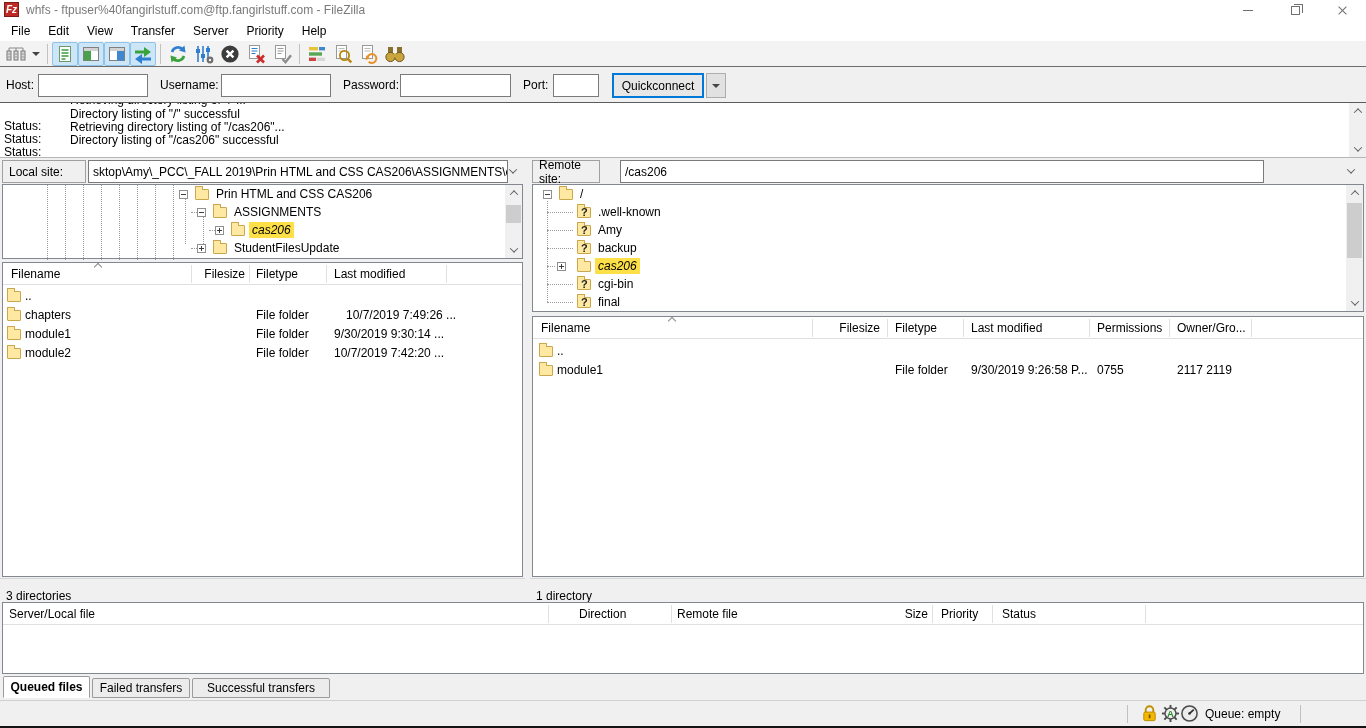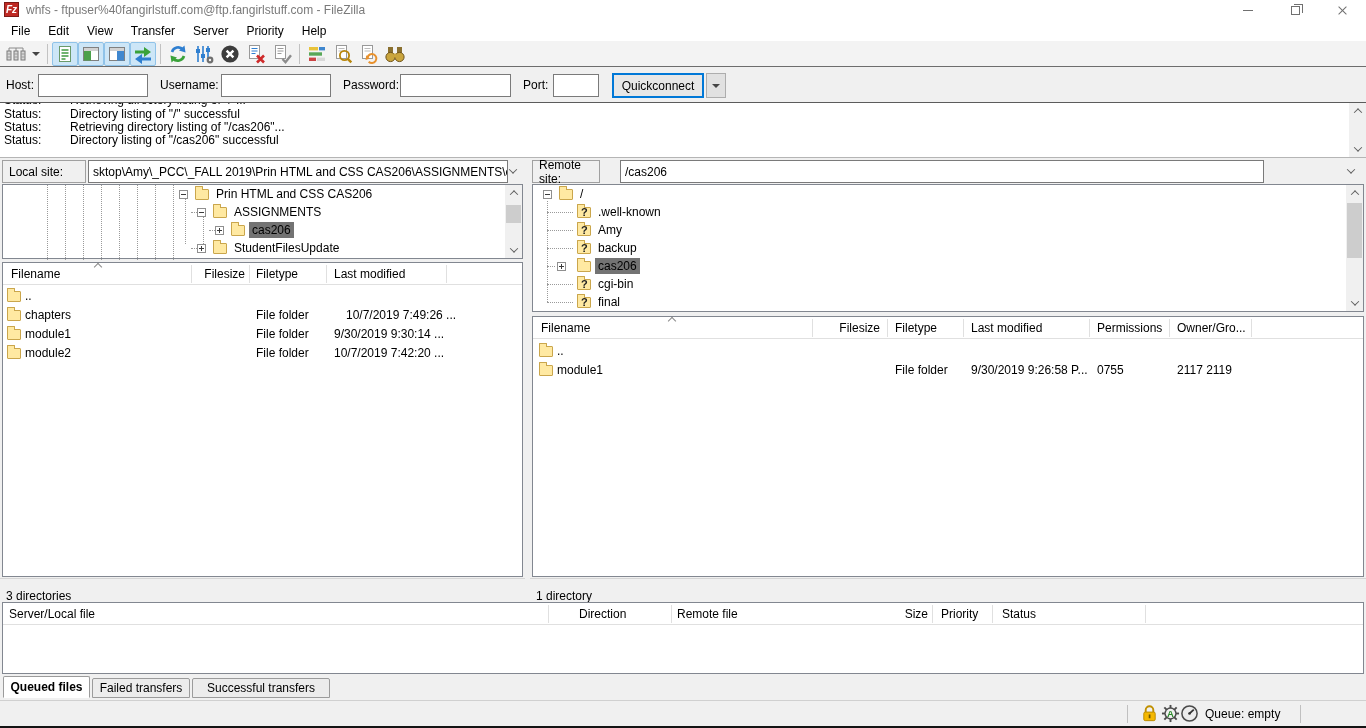--- a/index.html
+++ b/index.html
@@ -35,21 +35,21 @@
   
   .quickbar { left:0; top:68px; width:1366px; height:35px; background:#f0f0f0; border-bottom:1px solid #5c5c5c; }
   .qlabel { top:10px; }
   .qinput { position:absolute; top:6px; height:23px; border:1px solid #7a7a7a; background:#fff; font-family:"Liberation Sans",sans-serif; font-size:12px; padding:0 4px; }
   .qc-btn { position:absolute; left:612px; top:5px; width:92px; height:25px; background:#e7e7e7; border:2px solid #0078d7; font-family:"Liberation Sans",sans-serif; font-size:12px; }
   .qc-drop { position:absolute; left:706px; top:5px; width:20px; height:25px; background:#e1e1e1; border:1px solid #adadad; display:flex; align-items:center; justify-content:center; }
 
   
   .log { left:0; top:103px; width:1366px; height:55px; background:#fff; border-bottom:1px solid #b5b5b5; overflow:hidden; }
   .log-line { position:absolute; left:0; width:1300px; height:13px; line-height:13px; white-space:nowrap; }
-  .log-type { position:absolute; left:4px; }
+  .log-type { position:absolute; left:4px;margin-top:12px; }
   .log-msg { position:absolute; left:70px; }
   .log-clip { position:absolute; left:0; top:0; width:1300px; height:4px; overflow:hidden; }
   .log-clip .inner { position:relative; top:-10px; }
 
   
   .sb { position:absolute; background:#f0f0f0; }
   .sb-btn { position:absolute; left:0; width:17px; height:16px; display:flex; align-items:center; justify-content:center; }
   .chev { width:6px; height:6px; border-right:1.4px solid #5f5f5f; border-bottom:1.4px solid #5f5f5f; }
   .chev.up { transform:rotate(-135deg) translate(-1px,-1px); }
   .chev.down { transform:rotate(45deg) translate(-1px,-1px); }
@@ -66,21 +66,21 @@
   
   .guide-v { position:absolute; width:1px; border-left:1px dotted #9a9a9a; }
   .guide-h { position:absolute; height:1px; border-top:1px dotted #9a9a9a; }
   .exp { position:absolute; width:9px; height:9px; background:#fff; border:1px solid #8f8f8f; }
   .exp::before { content:""; position:absolute; left:1px; right:1px; top:3px; height:1px; background:#3c3c3c; }
   .exp.plus::after { content:""; position:absolute; top:1px; bottom:1px; left:3px; width:1px; background:#3c3c3c; }
   .folder { position:absolute; width:14px; height:11px; background:#ffe9a2; border:1px solid #caa64c; border-radius:1px; }
   .folder::before { content:""; position:absolute; left:-1px; top:-4px; width:6px; height:3px; background:#ffe9a2; border:1px solid #caa64c; border-bottom:none; border-radius:1px 1px 0 0; }
   .folder.q::after { content:"?"; position:absolute; left:3px; top:-2px; font-weight:bold; font-size:11px; color:#222; }
   .tree-label { position:absolute; height:16px; line-height:16px; white-space:nowrap; padding:0 3px; }
-  .tree-label.selected { background:#737373; }
+  .tree-label.selected { background:#fde047;font-style:italic; }
 
   
   .hdr { position:absolute; left:0; top:0; right:0; height:22px; background:#fff; border-bottom:1px solid #e0e0e0; }
   .hdr-sep { position:absolute; top:2px; width:1px; height:18px; background:#e0e0e0; }
   .hdr-label { position:absolute; top:4px; white-space:nowrap; }
   .sort-up { position:absolute; top:1px; width:6px; height:6px; border-left:1.3px solid #8a8a8a; border-top:1.3px solid #8a8a8a; transform:rotate(45deg); }
   .row { position:absolute; left:0; right:0; height:19px; }
   .cell { position:absolute; top:2px; white-space:nowrap; }
 
   .dirstatus { top:578px; height:22px; background:#f0f0f0; display:flex; align-items:center; padding:17px 6px; border-top:1px solid #d5d5d5; }

